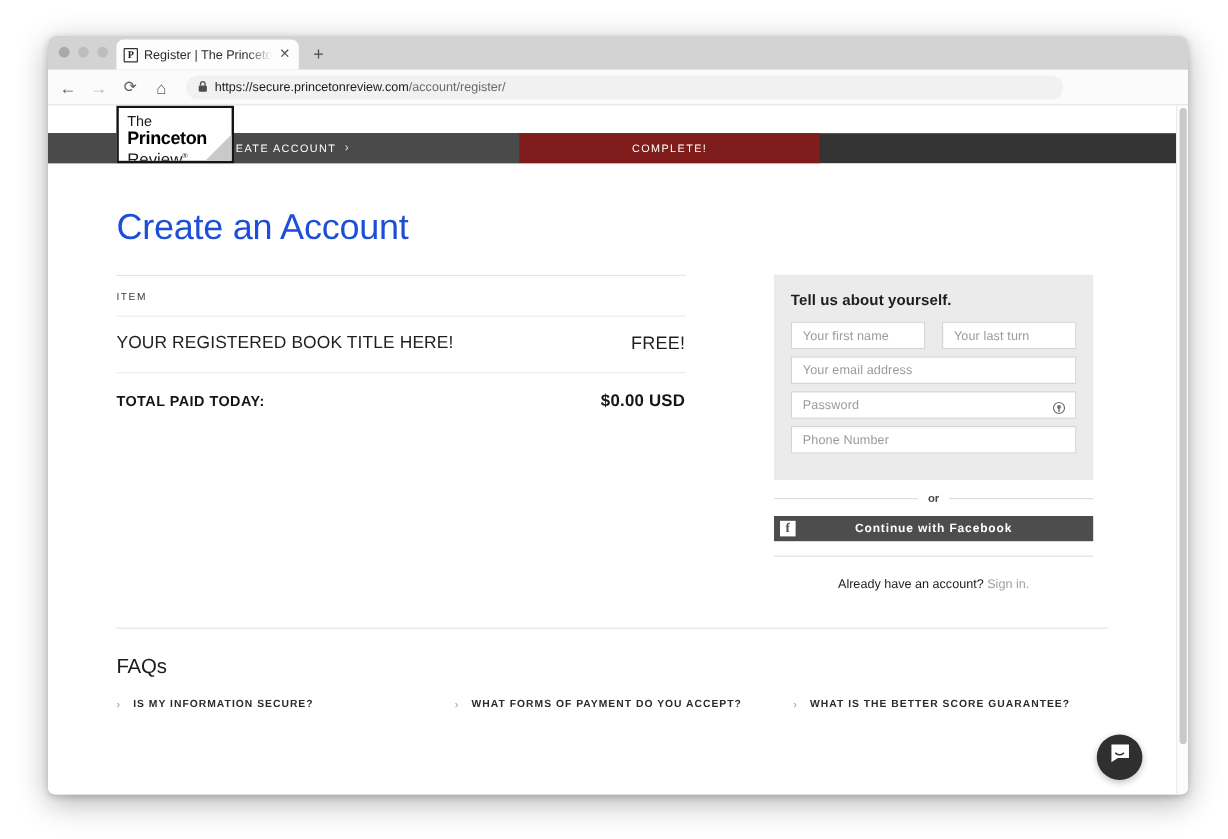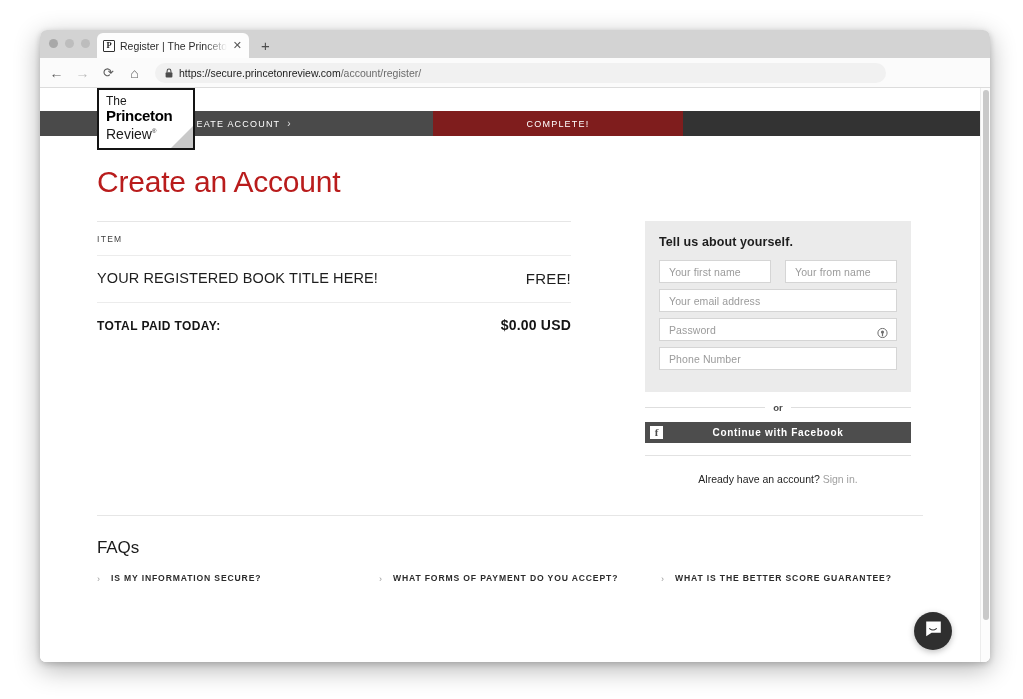--- a/index.html
+++ b/index.html
@@ -181,21 +181,21 @@
   .nav-step.active { background: #4a4a4a; }
   .nav-step.step-create { width: 393px; }
   .nav-step.step-complete { width: 250px; background: #7f1d1d; }
   .step-chevron { font-size: 10px; color: #e0e0e0; font-weight: 300; }
 
   .logo {
     position: absolute;
     left: 57px;
     top: 0px;
     width: 98px;
-    height: 62px;
+    height: 48px;
     background: #ffffff;
     border: 2px solid #141414;
     padding: 5px 6px 0 7px;
     z-index: 5;
     overflow: hidden;
   }
   .logo::after {
     content: "";
     position: absolute;
     right: -1px; bottom: -1px;
@@ -209,23 +209,23 @@
   .logo-review sup { font-size: 6px; vertical-align: super; }
 
   
   .content {
     position: relative;
     padding: 0 57px;
   }
   .page-title {
     font-size: 30px;
     font-weight: 300;
-    color: #b91c1c;
+    color: #1d4ed8;
     letter-spacing: -0.2px;
-    margin-top: 25px;
+    margin-top: 33px;
   }
 
   .layout {
     display: flex;
     gap: 74px;
     margin-top: 22px;
     align-items: flex-start;
   }
 
   .order-col { width: 474px; flex: 0 0 auto; }
@@ -517,21 +517,21 @@
 
           <div class="form-col">
             <div class="form-panel">
               <div class="form-heading">Tell us about yourself.</div>
 
               <div class="field-row">
                 <div class="field">
                   <span class="field-ph">Your first name</span>
                 </div>
                 <div class="field">
-                  <span class="field-ph">Your from name</span>
+                  <span class="field-ph">Your last turn</span>
                 </div>
               </div>
 
               <div class="field-row">
                 <div class="field">
                   <span class="field-ph">Your email address</span>
                 </div>
               </div>
 
               <div class="field-row">

